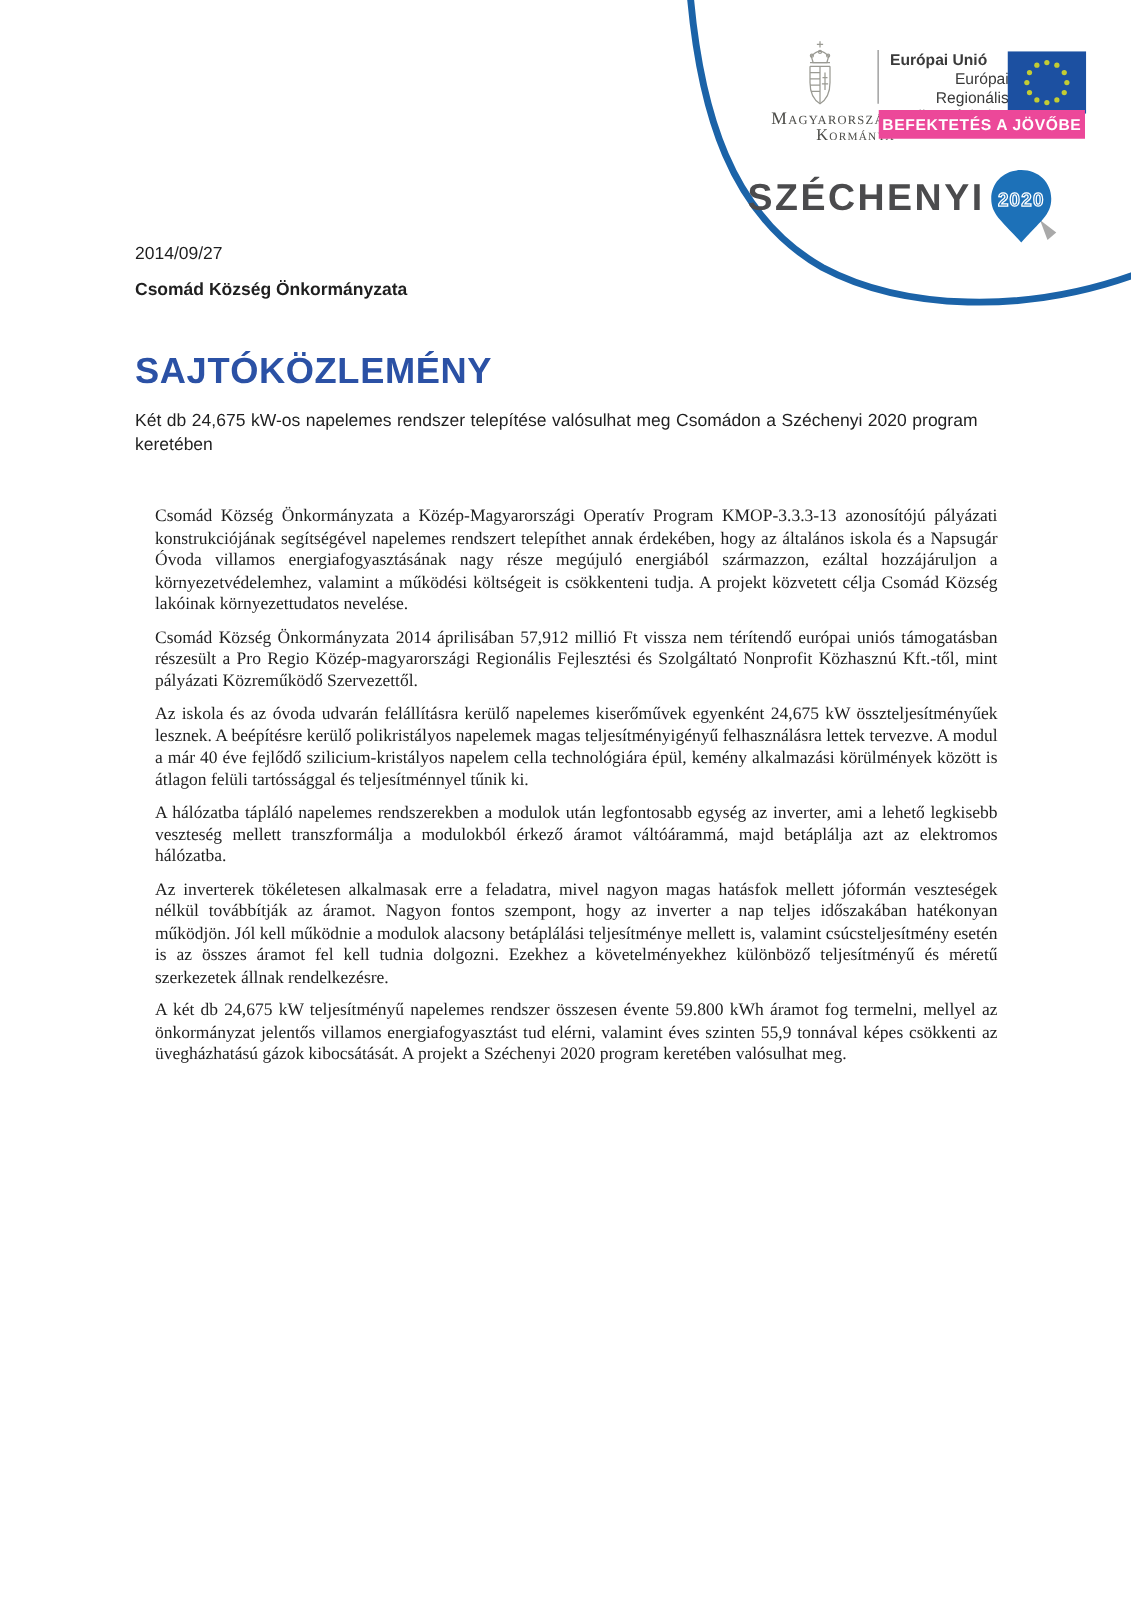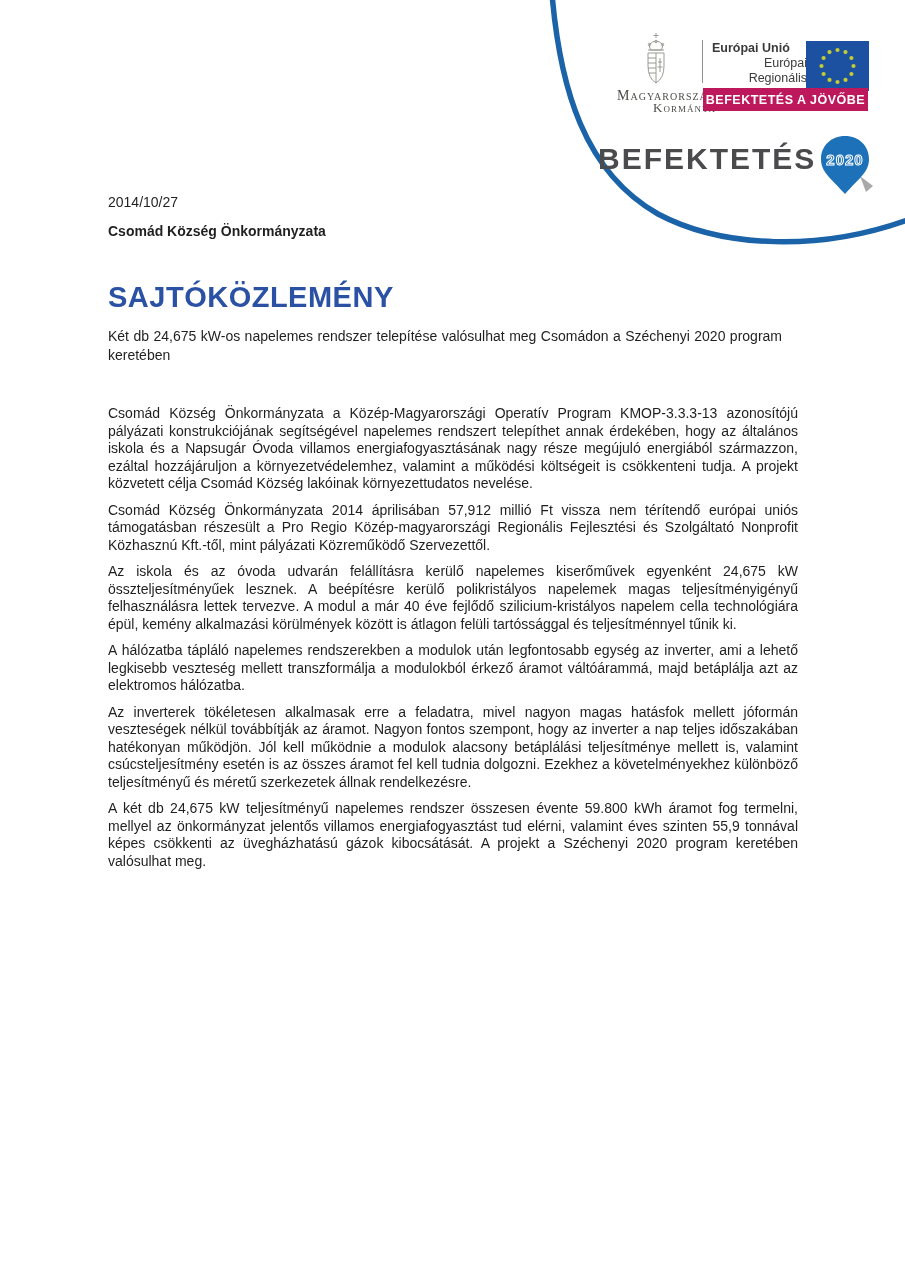--- a/index.html
+++ b/index.html
@@ -29,21 +29,21 @@
   }
   
   .eu-sep{position:absolute;left:702px;top:40px;width:1px;height:43px;background:#8f8f8f;}
   .eu-text{position:absolute;left:712px;top:41px;width:95px;}
   .eu-line1{font-size:12.5px;font-weight:bold;color:#3a3a3a;line-height:15px;}
   .eu-line2,.eu-line3{font-size:12.5px;color:#3a3a3a;line-height:15px;text-align:right;}
   .eu-flag{position:absolute;left:806px;top:41px;}
   
   .banner{
     position:absolute;left:703px;top:88px;width:165px;height:23px;
-    background:#be185d;color:#ffffff;
+    background:#ec4899;color:#ffffff;
     font-size:12.5px;font-weight:bold;letter-spacing:.5px;
     display:flex;align-items:center;justify-content:center;
     white-space:nowrap;
   }
   
   .szechenyi{position:absolute;left:598px;top:144px;display:flex;align-items:flex-start;}
   .szechenyi-word{
     font-size:30px;font-weight:bold;color:#4b4b4d;letter-spacing:2px;line-height:30px;
   }
   .szechenyi-pin{margin-left:4px;margin-top:-8px;}
@@ -55,21 +55,22 @@
     font-size:29px;font-weight:bold;color:#2b51a5;
     letter-spacing:.5px;line-height:34px;margin:40px 0 0 0;
   }
   .doc-subtitle{font-size:14.5px;font-weight:bold;line-height:18px;margin:9px 0 0 0;}
   .doc-lead{
     font-size:14px;font-weight:normal;line-height:19px;
     text-align:justify;margin:13px 16px 0 0;
   }
   .doc-body p{
     font-size:14px;line-height:17.5px;text-align:justify;
-    margin:0 0 9px 0;
+    margin:0 0 9px 16px;
+    font-family:Liberation Serif, serif;
   }
   .doc-body{margin-top:40px;}
 </style>
 </head>
 <body>
 
 <div class="page">
 
   <svg class="arc-svg" width="905" height="300" viewBox="0 0 905 300" aria-hidden="true">
     <path d="M 552 -6 C 560 88 584 172 658 214 C 722 248 820 252 910 219" fill="none" stroke="#1b63a8" stroke-width="5.5"></path>
@@ -113,30 +114,30 @@
       <circle cx="17.6" cy="33" r="2.1"></circle>
       <circle cx="15.5" cy="25" r="2.1"></circle>
       <circle cx="17.6" cy="17" r="2.1"></circle>
       <circle cx="23.5" cy="11.1" r="2.1"></circle>
     </g>
   </svg>
 
   <div class="banner">BEFEKTETÉS A JÖVŐBE</div>
 
   <div class="szechenyi">
-    <span class="szechenyi-word">BEFEKTETÉS</span>
+    <span class="szechenyi-word">SZÉCHENYI</span>
     <svg class="szechenyi-pin" width="56" height="64" viewBox="0 0 56 64" aria-hidden="true">
       <path d="M40 40 l13 10 -7 6 z" fill="#a9a9a9"></path>
       <path d="M25 0 C 11 0 1 10 1 23 C 1 36 10 41 25 58 C 40 41 49 36 49 23 C 49 10 39 0 25 0 Z" fill="#1d71b8"></path>
       <text x="25" y="29" text-anchor="middle" font-family="Liberation Sans, DejaVu Sans, sans-serif" font-size="15" font-weight="bold" letter-spacing="1" fill="none" stroke="#ffffff" stroke-width="1">2020</text>
     </svg>
   </div>
 
   <div class="content">
-    <div class="doc-date">2014/10/27</div>
+    <div class="doc-date">2014/09/27</div>
     <div class="doc-org">Csomád Község Önkormányzata</div>
     <h1 class="doc-title">SAJTÓKÖZLEMÉNY</h1>
     <p class="doc-lead">Két db 24,675 kW-os napelemes rendszer telepítése valósulhat meg Csomádon a Széchenyi 2020 program keretében</p>
 
     <div class="doc-body">
       <p>Csomád Község Önkormányzata a Közép-Magyarországi Operatív Program KMOP-3.3.3-13 azonosítójú pályázati konstrukciójának segítségével napelemes rendszert telepíthet annak érdekében, hogy az általános iskola és a Napsugár Óvoda villamos energiafogyasztásának nagy része megújuló energiából származzon, ezáltal hozzájáruljon a környezetvédelemhez, valamint a működési költségeit is csökkenteni tudja. A projekt közvetett célja Csomád Község lakóinak környezettudatos nevelése.</p>
       <p>Csomád Község Önkormányzata 2014 áprilisában 57,912 millió Ft vissza nem térítendő európai uniós támogatásban részesült a Pro Regio Közép-magyarországi Regionális Fejlesztési és Szolgáltató Nonprofit Közhasznú Kft.-től, mint pályázati Közreműködő Szervezettől.</p>
       <p>Az iskola és az óvoda udvarán felállításra kerülő napelemes kiserőművek egyenként 24,675 kW összteljesítményűek lesznek. A beépítésre kerülő polikristályos napelemek magas teljesítményigényű felhasználásra lettek tervezve. A modul a már 40 éve fejlődő szilicium-kristályos napelem cella technológiára épül, kemény alkalmazási körülmények között is átlagon felüli tartóssággal és teljesítménnyel tűnik ki.</p>
       <p>A hálózatba tápláló napelemes rendszerekben a modulok után legfontosabb egység az inverter, ami a lehető legkisebb veszteség mellett transzformálja a modulokból érkező áramot váltóárammá, majd betáplálja azt az elektromos hálózatba.</p>
       <p>Az inverterek tökéletesen alkalmasak erre a feladatra, mivel nagyon magas hatásfok mellett jóformán veszteségek nélkül továbbítják az áramot. Nagyon fontos szempont, hogy az inverter a nap teljes időszakában hatékonyan működjön. Jól kell működnie a modulok alacsony betáplálási teljesítménye mellett is, valamint csúcsteljesítmény esetén is az összes áramot fel kell tudnia dolgozni. Ezekhez a követelményekhez különböző teljesítményű és méretű szerkezetek állnak rendelkezésre.</p>

